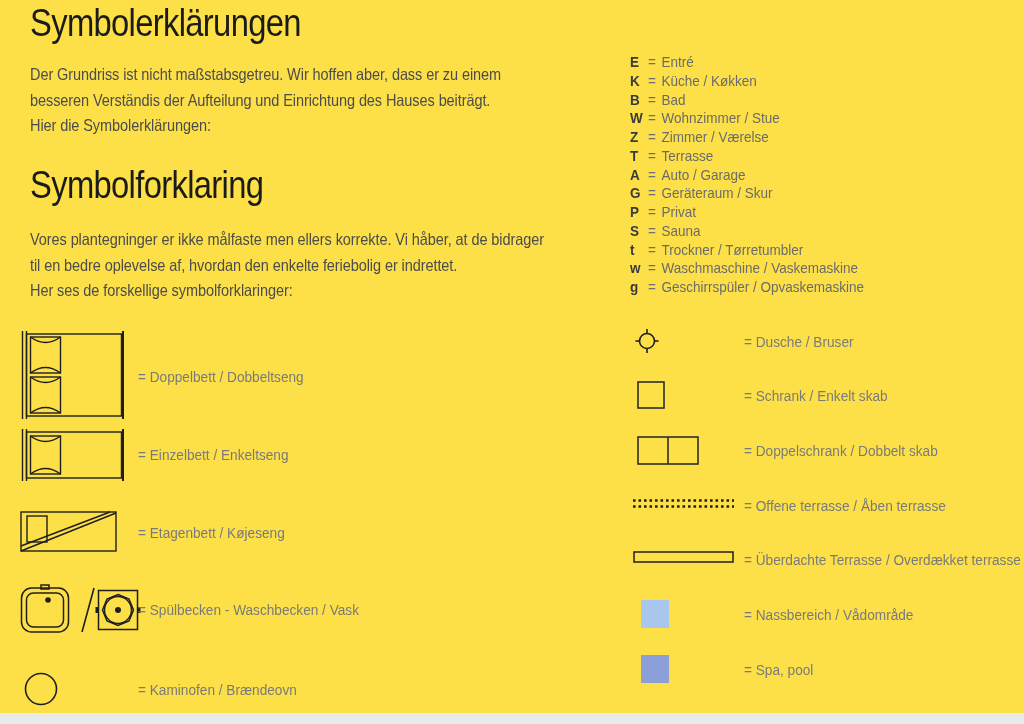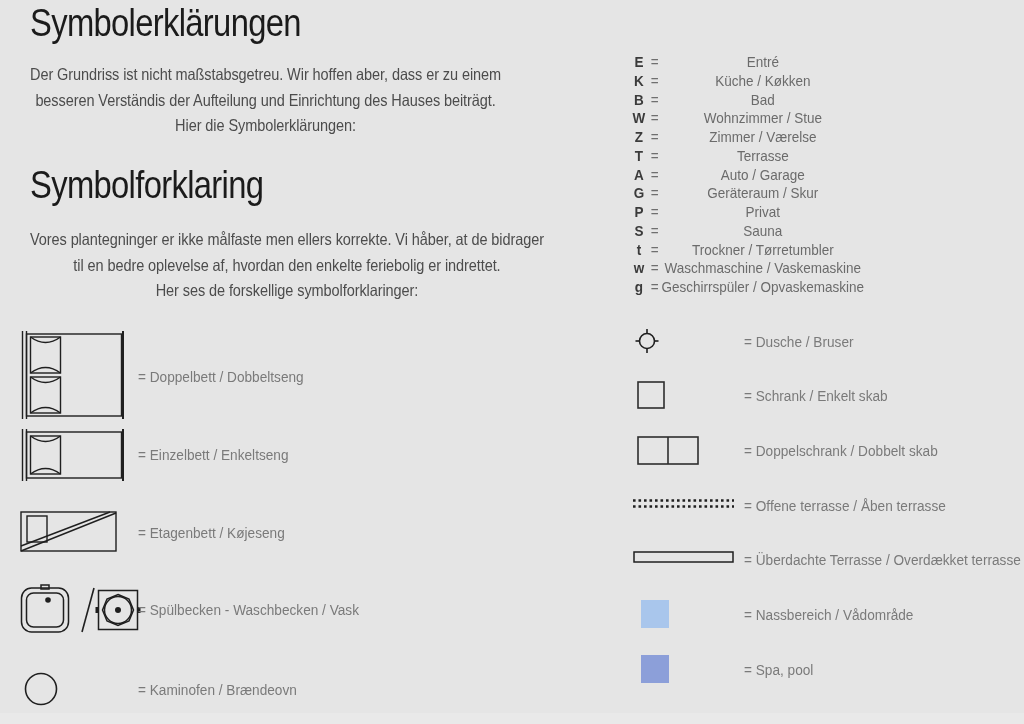--- a/index.html
+++ b/index.html
@@ -2,21 +2,21 @@
 <html><head>
 <meta charset="utf-8">
 <style>
   html,body { margin:0; padding:0; }
   body {
     width:1024px; height:724px;
     background:#ffffff;
     font-family:"Liberation Sans", sans-serif;
     position:relative; overflow:hidden;
   }
-  .page { position:absolute; inset:0; background:#e5e5e5;text-align:center; }
+  .page { position:absolute; inset:0; background:#fde047; }
   .footer-bar { position:absolute; left:0; right:0; bottom:0; height:11px; background:#e9e9e9; }
 
   .big-title {
     position:absolute; margin:0; font-weight:400;
     font-size:39px; color:#1b1b1b; letter-spacing:-0.8px;
     transform:scaleX(0.84); transform-origin:left top; white-space:nowrap;
   }
   #title-de { left:30px; top:1px; }
   #title-da { left:30px; top:163px; }
 

